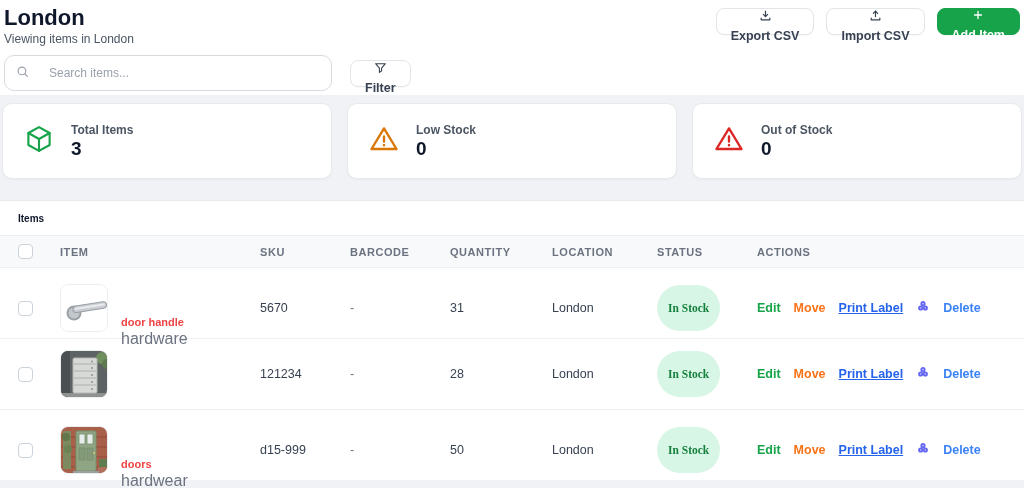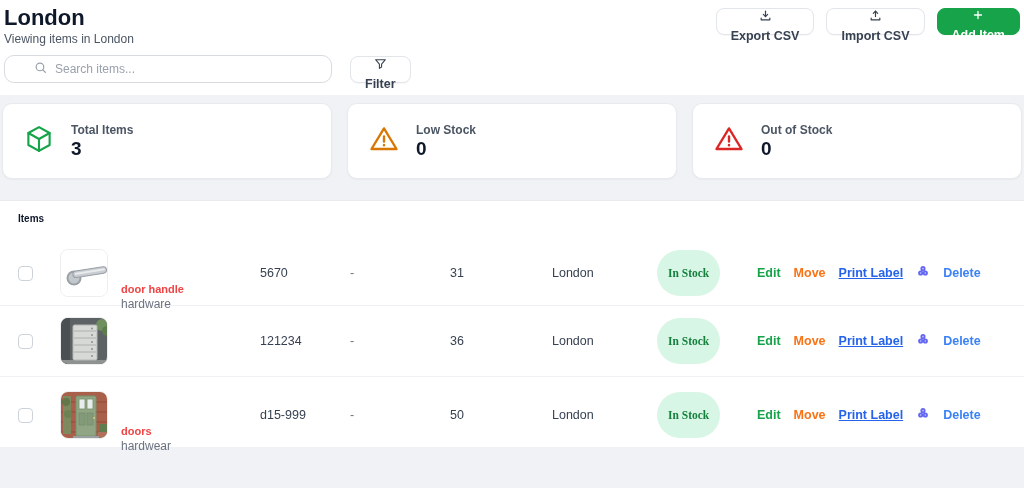--- a/index.html
+++ b/index.html
@@ -13,22 +13,22 @@
   .page-subtitle { font-size:12px; color:#4b5563; margin-top:1px; }
   .header-actions { display:flex; gap:12px; margin-top:3px; margin-right:2px; }
   .btn { display:inline-flex; align-items:center; gap:7px; height:27px; padding:0 14px;
          border:1px solid #e2e5e9; border-radius:8px; background:#fff; font-size:12.5px;
          font-weight:600; color:#374151; cursor:pointer; box-shadow:0 1px 1px rgba(0,0,0,.03);
          font-family:inherit;flex-direction:column; }
   .btn-primary { background:#16a34a; border-color:#16a34a; color:#fff; }
   .btn svg { display:block; }
 
   .search-row { display:flex; gap:18px; margin-top:9px; align-items:center; }
-  .search-box { display:flex; align-items:center; gap:8px; width:328px; height:28px;
-                border:1px solid #d7dbe0; border-radius:10px; padding:0 29px; background:#fff; }
+  .search-box { display:flex; align-items:center; gap:20px; width:328px; height:36px;
+                border:1px solid #d7dbe0; border-radius:10px; padding:0 11px; background:#fff; }
   .search-box input { border:none; outline:none; flex:1; font-size:12px; color:#374151;
                       font-family:inherit; background:transparent; }
   .search-box input::placeholder { color:#9aa1ab; }
 
   
   .stats { display:flex; gap:15px; padding:8px 2px 21px; }
   .stat-card { flex:1; background:#fff; border:1px solid #e8eaed; border-radius:10px;
                height:76px; display:flex; align-items:center; gap:17px; padding:0 21px;
                box-shadow:0 1px 2px rgba(0,0,0,.04); }
   .stat-label { font-size:12px; color:#4b5563; font-weight:600; }
@@ -44,21 +44,21 @@
   .th { font-size:11px; font-weight:700; color:#6b7280; letter-spacing:.05em; text-transform:uppercase; }
   .cell-check { padding-left:18px; }
   .checkbox { appearance:none; width:15px; height:15px; border:1.5px solid #cdd3da;
               border-radius:4px; background:#fff; cursor:pointer; display:block; }
   .tbody-row { height:71px; border-bottom:1px solid #f0f1f4; }
   .item-cell { display:flex; align-items:center; gap:13px; }
   .thumb { width:48px; height:48px; border-radius:8px; overflow:hidden; flex:none;
            border:1px solid #eceef0; }
   .thumb svg { display:block; }
   .item-name { font-size:11px; font-weight:700; color:#ef4444;margin-top:48px; }
-  .item-cat { font-size:12px; color:#6b7280; margin-top:2px; }
+  .item-cat { font-size:16px; color:#6b7280; margin-top:2px; }
   .cell-text { font-size:12.5px; color:#374151; }
   .cell-dim { color:#6b7280; }
   .badge { display:inline-block; background:#d8f6e5; color:#15803d; font-size:11.5px;
            font-weight:600; padding:17px 11px; border-radius:999px;font-family:Liberation Serif, serif; }
   .actions-cell { display:flex; align-items:center; gap:13px; }
   .action-link { font-size:12.5px; font-weight:600; cursor:pointer; text-decoration:none; }
   .link-edit { color:#16a34a; } .link-move { color:#f97316; }
   .link-print { color:#2563eb;text-decoration:underline; } .link-delete { color:#3b82f6; }
 </style>
 </head>
@@ -163,20 +163,32 @@
       <div>
         <div class="stat-label">Out of Stock</div>
         <div class="stat-value">0</div>
       </div>
     </div>
   </div>
 
   <div class="items-panel">
     <div class="panel-title">Items</div>
 
+    <div class="trow thead">
+      <div class="cell-check">
+          <input type="checkbox" class="checkbox" style="">
+        </div>
+      <div class="th">ITEM</div>
+      <div class="th">SKU</div>
+      <div class="th">BARCODE</div>
+      <div class="th">QUANTITY</div>
+      <div class="th">LOCATION</div>
+      <div class="th">STATUS</div>
+      <div class="th">ACTIONS</div>
+    </div>
 
     <div class="trow tbody-row">
       <div class="cell-check">
           <input type="checkbox" class="checkbox" style="">
         </div>
       <div class="item-cell">
         <span class="thumb">
           <svg width="48" height="48" viewBox="0 0 48 48">
               <rect width="48" height="48" fill="#ffffff"></rect>
               <circle cx="13" cy="28" r="7.5" fill="#9aa0a6"></circle>
@@ -230,21 +242,21 @@
               <circle cx="31" cy="10.5" r="1" fill="#8e908d"></circle>
               <circle cx="31" cy="17" r="1" fill="#8e908d"></circle>
               <circle cx="31" cy="24" r="1" fill="#8e908d"></circle>
               <circle cx="31" cy="31" r="1" fill="#8e908d"></circle>
               <circle cx="31" cy="38" r="1" fill="#8e908d"></circle>
             </svg>
         </span>
       </div>
       <div class="cell-text">121234</div>
       <div class="cell-text cell-dim">-</div>
-      <div class="cell-text">36</div>
+      <div class="cell-text">28</div>
       <div class="cell-text">London</div>
       <div><span class="badge">In Stock</span></div>
       <div class="actions-cell">
         <a class="action-link link-edit">Edit</a>
         <a class="action-link link-move">Move</a>
         <a class="action-link link-print">Print Label</a>
         <span>
           <svg width="14" height="14" viewBox="0 0 24 24" fill="#6366f1">
               <circle cx="12" cy="8" r="4.4"></circle>
               <circle cx="8" cy="15.5" r="4.4"></circle>

